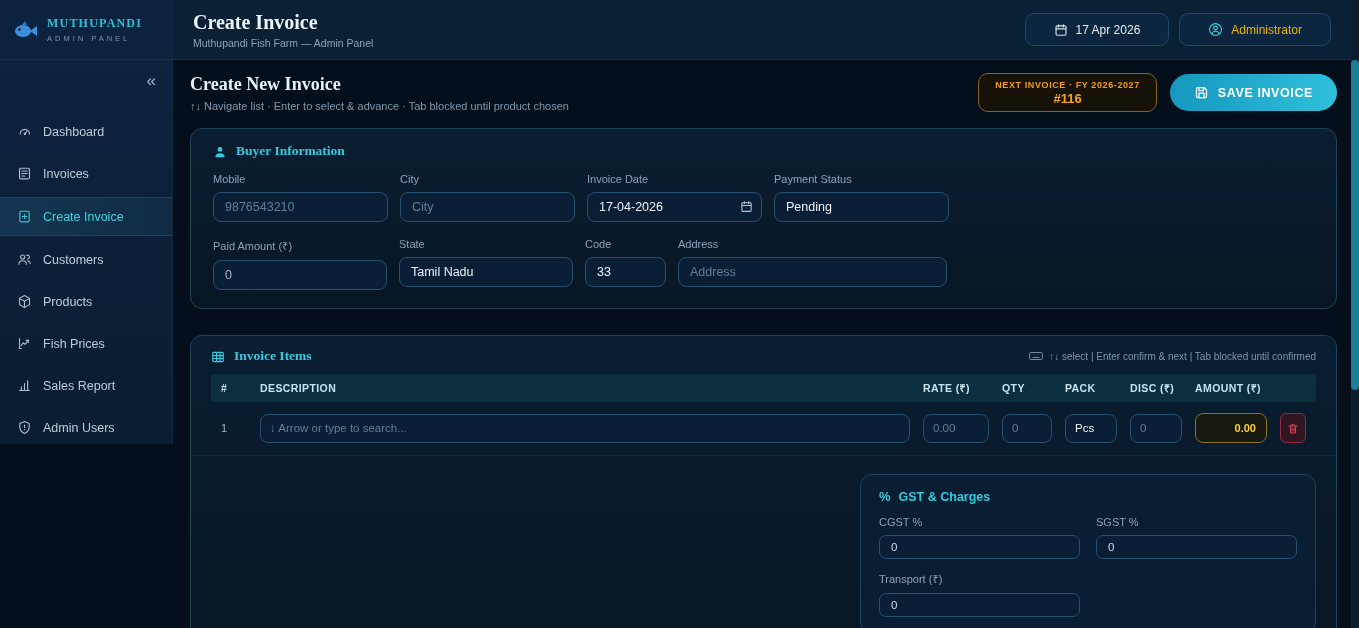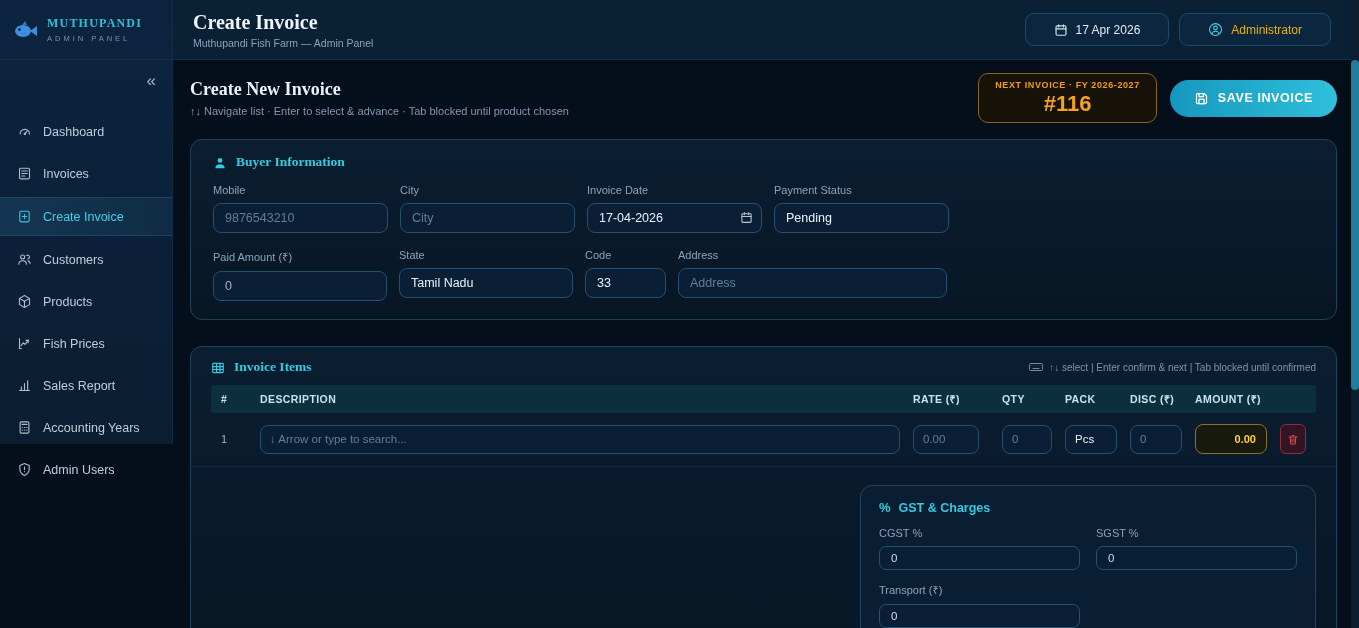--- a/index.html
+++ b/index.html
@@ -69,21 +69,21 @@
   
   .page-head { display:flex; justify-content:space-between; align-items:center; margin-bottom:16px; }
   .ph-title { font-family:"Liberation Serif", serif; font-size:18px; font-weight:700; color:#e9f2f8; }
   .ph-hint { font-size:11px; color:#7f98ad; margin-top:5px; }
   .ph-right { display:flex; align-items:center; gap:13px; }
   .next-badge {
     text-align:center; border:1px solid #8a6420; background:#171208;
     border-radius:10px; padding:6px 16px 5px;
   }
   .next-label { color:#f59e0b; font-size:9px; font-weight:700; letter-spacing:.6px; }
-  .next-num { color:#f6a21c; font-size:22px; font-weight:800; margin-top:1px; }
+  .next-num { color:#f6a21c; font-size:13px; font-weight:800; margin-top:1px; }
   .save-btn {
     display:flex; align-items:center; gap:9px;
     background:linear-gradient(90deg,#1597bd,#2fc0dc);
     color:#ffffff; border:none; border-radius:999px;
     padding:11px 24px; font-weight:700; font-size:12.5px; letter-spacing:.6px;
     cursor:pointer; font-family:"Liberation Sans", sans-serif;
   }
 
   
   .card {
@@ -116,21 +116,21 @@
 
   
   .items-card { padding:12px 20px 24px; }
   .items-head { display:flex; justify-content:space-between; align-items:center; margin-bottom:10px; }
   .items-hint { display:flex; align-items:center; gap:6px; font-size:10px; color:#7c95a8; }
   .tblhead {
     display:flex; align-items:center; gap:13px;
     background:#0c2f40; border-radius:3px; padding:7px 10px;
     font-size:10.5px; font-weight:700; color:#c6e3ee; letter-spacing:.4px;
   }
-  .c-idx{width:26px;} .c-desc{flex:1;} .c-rate{width:66px;} .c-qty{width:50px;margin-left:10px;}
+  .c-idx{width:26px;} .c-desc{flex:1;} .c-rate{width:66px;} .c-qty{width:50px;}
   .c-pack{width:52px;} .c-disc{width:52px;} .c-amt{width:72px;} .c-act{width:26px;}
   .item-row { display:flex; align-items:center; gap:13px; padding:11px 10px 12px; }
   .row-idx { width:26px; font-size:11px; color:#9fb5c6; }
   .inp.small { height:29px; font-size:11.5px; padding:0 9px; }
   .amount-box {
     width:72px; height:30px; background:#181a10; border:1px solid #8b7326; border-radius:8px;
     color:#ffd23e; font-weight:700; font-size:11px;
     display:flex; align-items:center; justify-content:flex-end; padding:0 10px;
   }
   .trash-btn {
@@ -225,28 +225,20 @@
       <span>Fish Prices</span>
     </div>
     <div class="nav-item">
       <svg class="nico" viewBox="0 0 24 24" fill="none" stroke="currentColor" stroke-width="1.8" stroke-linecap="round">
           <path d="M4 20h16"></path>
           <path d="M7 20v-6M12 20V9M17 20V4.5"></path>
         </svg>
       <span>Sales Report</span>
     </div>
     <div class="nav-item">
-      <svg class="nico" viewBox="0 0 24 24" fill="none" stroke="currentColor" stroke-width="1.8" stroke-linecap="round">
-          <rect x="5" y="3" width="14" height="18" rx="2"></rect>
-          <path d="M8 7h8"></path>
-          <path d="M8.5 12h.5M12 12h.5M15.5 12h.5M8.5 16h.5M12 16h.5M15.5 16h.5"></path>
-        </svg>
-      <span>Accounting Years</span>
-    </div>
-    <div class="nav-item">
       <svg class="nico" viewBox="0 0 24 24" fill="none" stroke="currentColor" stroke-width="1.8" stroke-linecap="round" stroke-linejoin="round">
           <path d="M12 2.5l7.5 3v5.5c0 5-3 8.2-7.5 10.5C7.5 19.2 4.5 16 4.5 11V5.5z"></path>
           <path d="M12 8v4M12 15.2v.3"></path>
         </svg>
       <span>Admin Users</span>
     </div>
   </nav>
 </aside>
 
 <div class="main">

